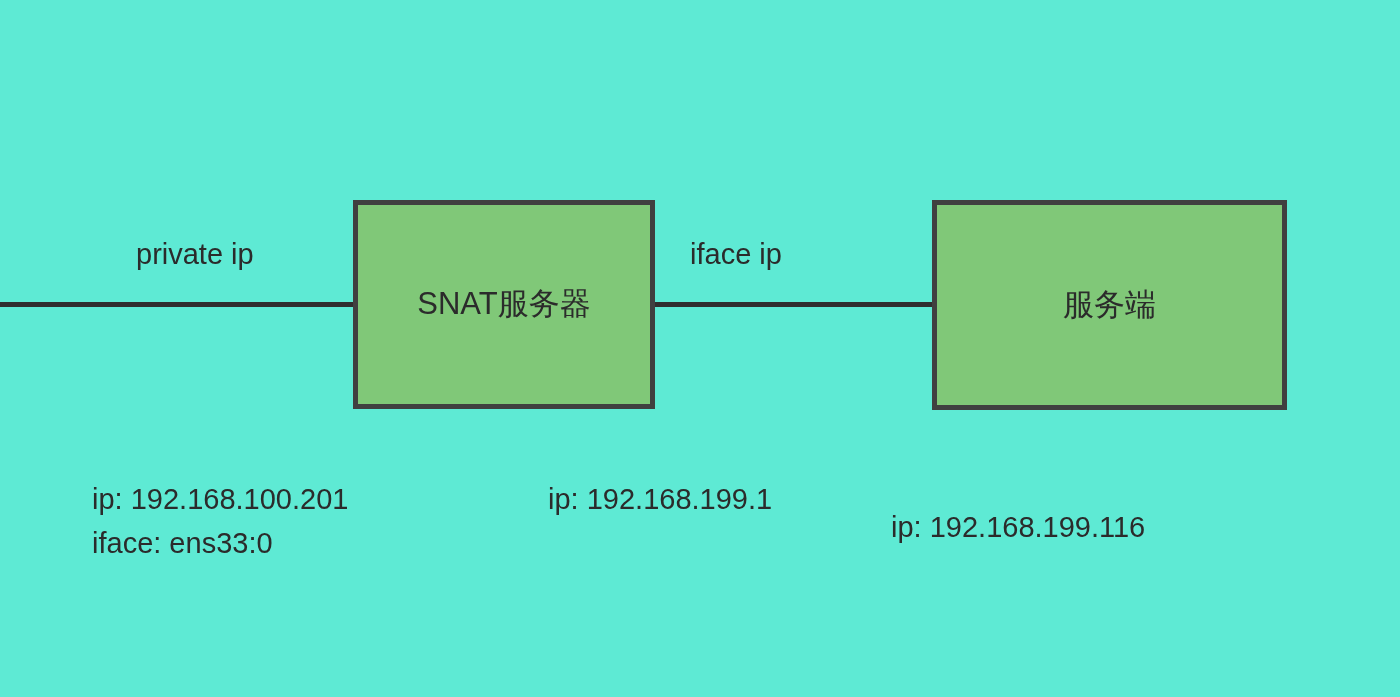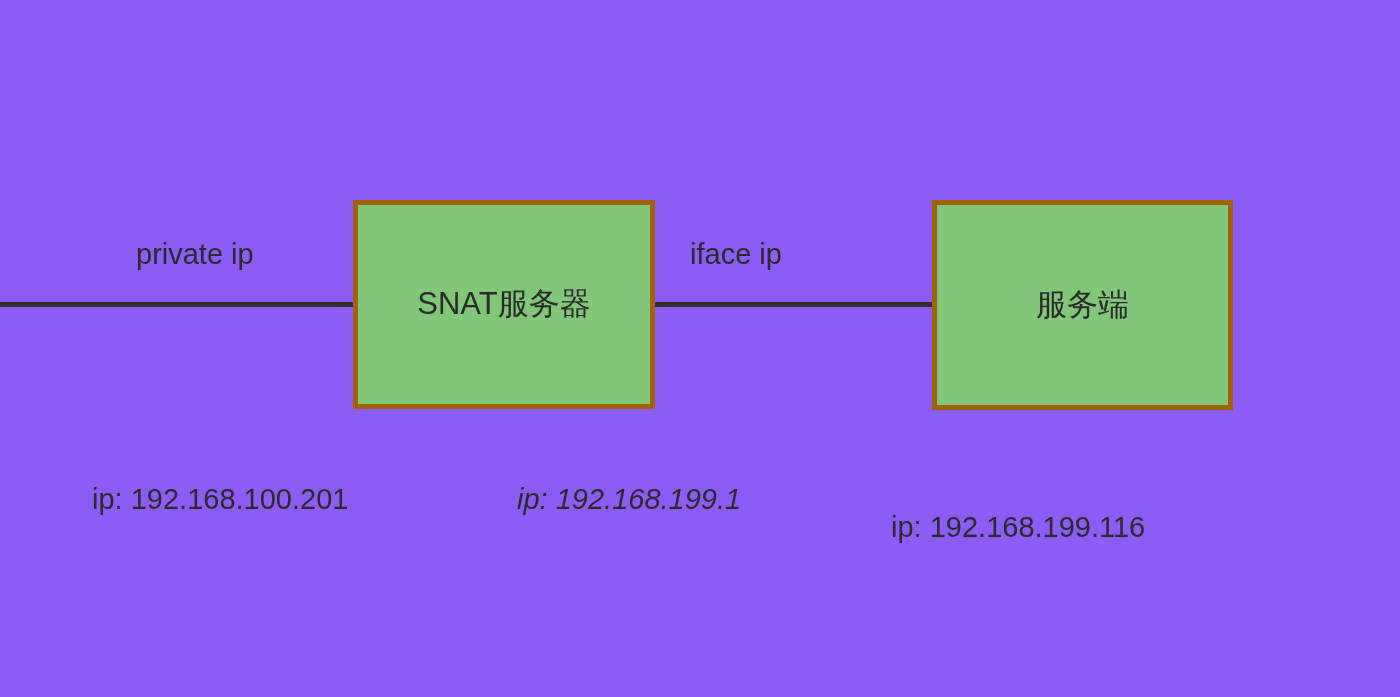--- a/index.html
+++ b/index.html
@@ -7,21 +7,21 @@
     padding: 0;
     background: #ffffff;
   }
   body {
     font-family: "Liberation Sans", "DejaVu Sans", sans-serif;
   }
   #canvas {
     position: relative;
     width: 1400px;
     height: 697px;
-    background: #8b5cf6;
+    background: #5eead4;
     overflow: hidden;
   }
 
   
   .link {
     position: absolute;
     height: 5px;
     background: #2f2f2f;
   }
   #link-private {
@@ -33,41 +33,41 @@
     left: 652px;
     top: 302px;
     width: 283px;
   }
 
   
   .node {
     position: absolute;
     box-sizing: border-box;
     background: #80c878;
-    border: 5px solid #a16207;
+    border: 5px solid #404040;
     display: flex;
     align-items: center;
     justify-content: center;
   }
   .node-label {
     color: #2b2b2b;
     font-size: 31px;
     line-height: 1.1;
     white-space: nowrap;
   }
   #node-snat {
     left: 353px;
     top: 200px;
     width: 302px;
     height: 209px;
   }
   #node-server {
     left: 932px;
     top: 200px;
-    width: 301px;
+    width: 355px;
     height: 210px;
   }
 
   
   .link-caption {
     position: absolute;
     color: #2b2b2b;
     font-size: 29px;
     white-space: nowrap;
   }
@@ -89,23 +89,22 @@
     white-space: nowrap;
   }
   .annotation div {
     white-space: nowrap;
   }
   #annot-private {
     left: 92px;
     top: 477px;
   }
   #annot-public {
-    left: 517px;
+    left: 548px;
     top: 477px;
-    font-style: italic;
   }
   #annot-server {
     left: 891px;
     top: 505px;
   }
 </style>
 </head>
 <body>
 
 <div id="canvas">
@@ -121,20 +120,21 @@
   <div class="node" id="node-snat">
     <span class="node-label">SNAT服务器</span>
   </div>
 
   <div class="node" id="node-server">
     <span class="node-label">服务端</span>
   </div>
 
   <div class="annotation" id="annot-private">
     <div>ip: 192.168.100.201</div>
+    <div>iface: ens33:0</div>
   </div>
 
   <div class="annotation" id="annot-public">
     <div>ip: 192.168.199.1</div>
   </div>
 
   <div class="annotation" id="annot-server">
     <div>ip: 192.168.199.116</div>
   </div>
 

